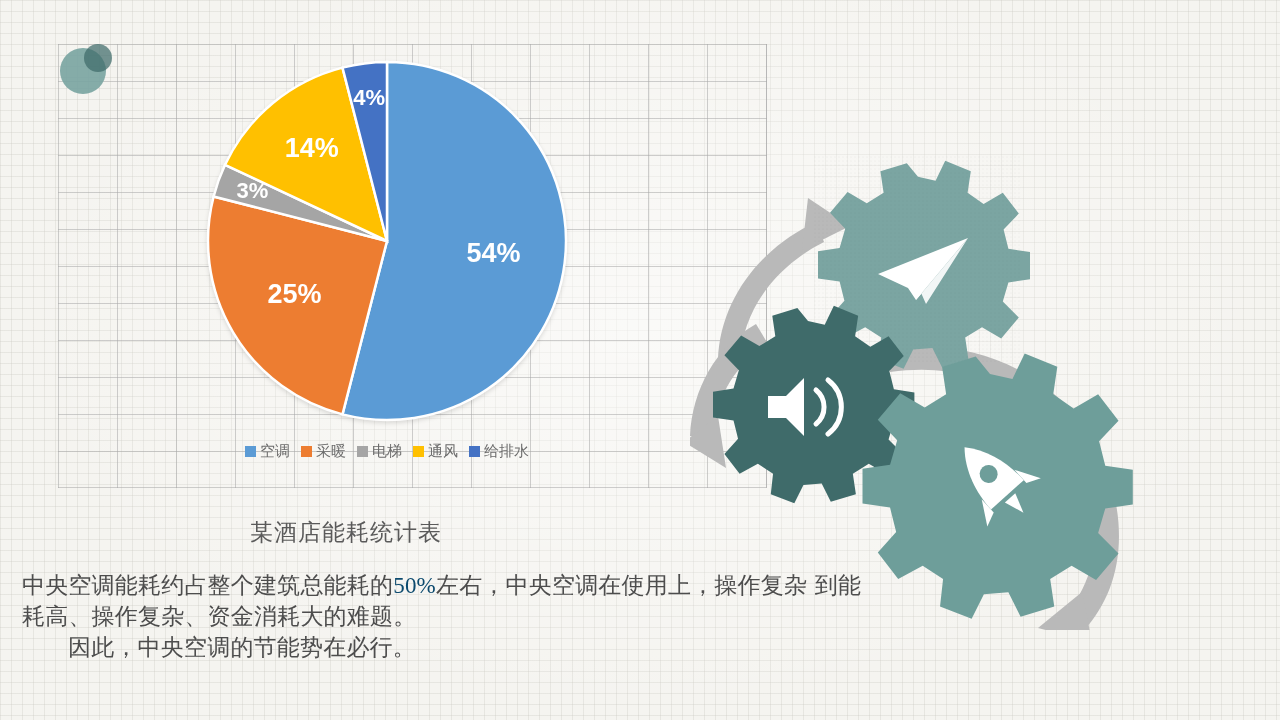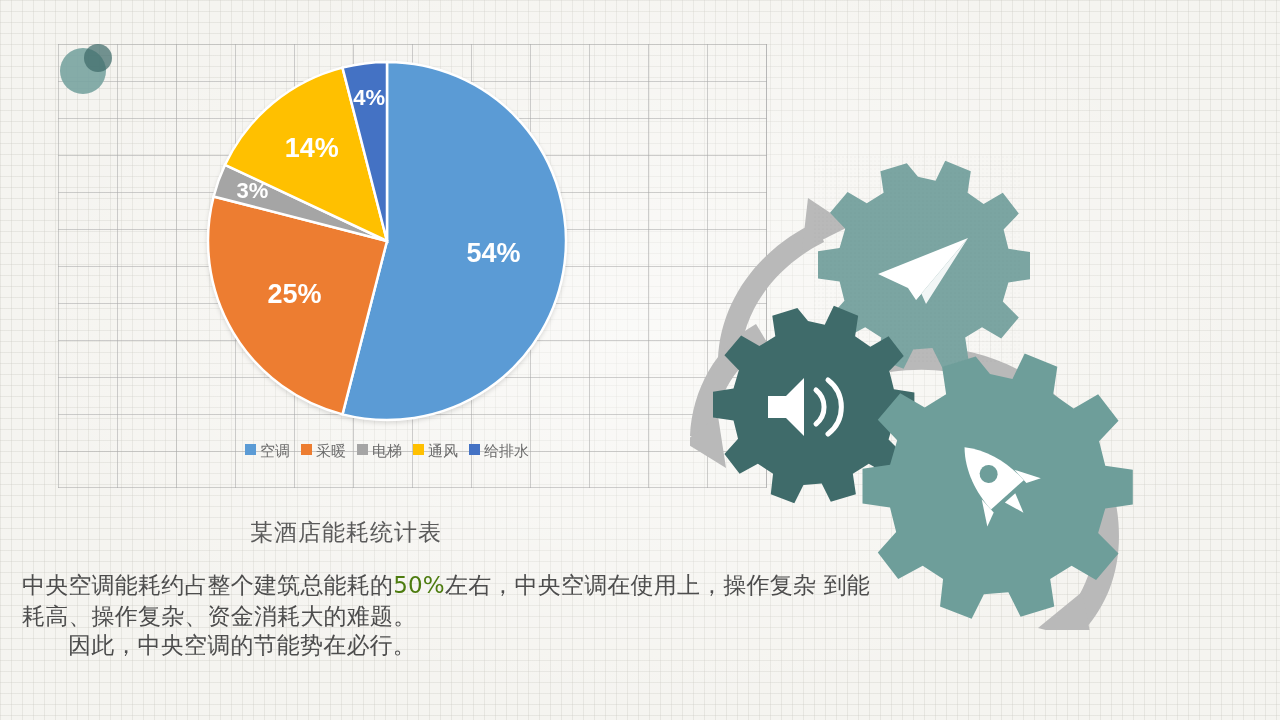--- a/index.html
+++ b/index.html
@@ -44,39 +44,39 @@
     fill:#ffffff;font-family:"Liberation Sans","DejaVu Sans",sans-serif;
     font-size:27px;font-weight:700;text-anchor:middle;dominant-baseline:middle;
   }
   .slice-label.small{font-size:22px;}
 
   
   #pie-legend{
     position:absolute;left:206px;top:440px;width:362px;height:22px;
     display:flex;align-items:center;justify-content:center;gap:11px;
   }
-  .legend-item{display:flex;align-items:flex-start;gap:4px;}
+  .legend-item{display:flex;align-items:center;gap:4px;}
   .legend-swatch{width:11px;height:11px;display:inline-block;}
   .legend-text{font-size:15px;color:#6b6b6b;line-height:1;font-family:"DejaVu Sans","Liberation Sans",sans-serif;}
 
   
   #chart-title{
     position:absolute;left:250px;top:517px;
     font-size:23px;color:#5a5a5a;letter-spacing:1px;
     font-family:Liberation Mono, monospace;
   }
 
   
   #body-text{
     position:absolute;left:22px;top:570px;width:850px;
     font-size:23px;line-height:31px;color:#4d4d4d;letter-spacing:.2px;
     font-family:"DejaVu Sans","Liberation Sans",sans-serif;
   }
-  #body-text .hl{color:#4d7c0f;}
-  #body-text .indent{display:block;text-indent:2em;font-family:Liberation Mono, monospace;}
+  #body-text .hl{color:#0c4a6e;font-family:Liberation Serif, serif;}
+  #body-text .indent{display:block;text-indent:2em;}
 
   
   #gear-graphic{position:absolute;left:690px;top:150px;width:590px;height:480px;}
   #gear-graphic svg{display:block;width:590px;height:480px;}
 </style>
 </head>
 <body>
 
 <div id="bg-paper"></div>
 <div id="bg-vignette"></div>

